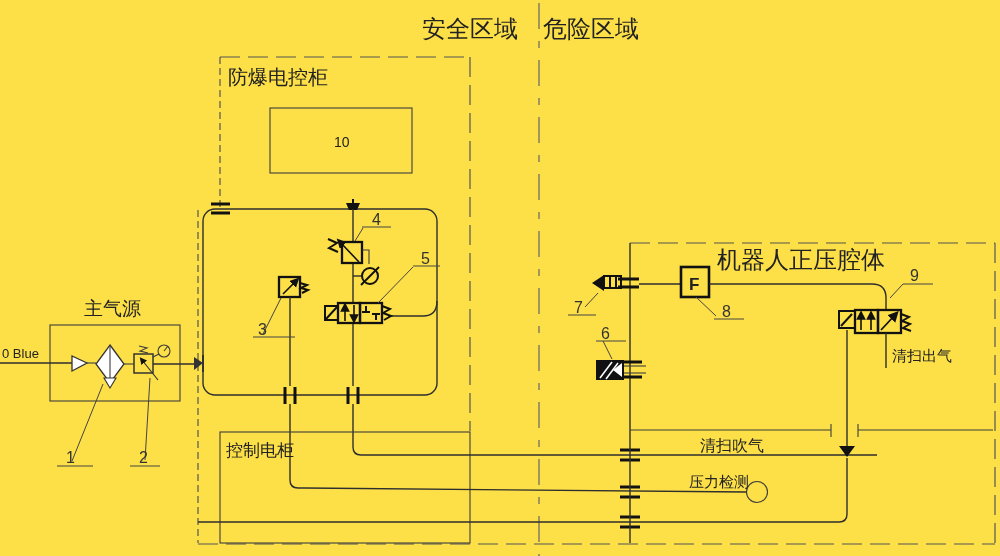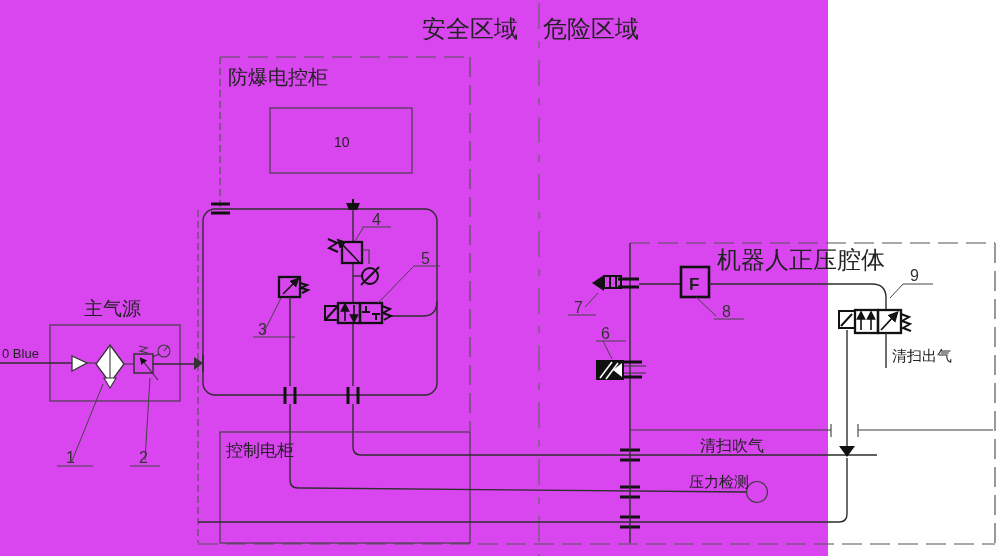--- a/index.html
+++ b/index.html
@@ -1,16 +1,16 @@
 <!DOCTYPE html>
 <html><head>
 <meta charset="utf-8">
 <style>
   html,body{margin:0;padding:0;background:#ffffff;}
-  .stage{width:828px;height:556px;position:relative;background:#d946ef;}
+  .stage{width:1000px;height:556px;position:relative;background:#fde047;}
   svg{display:block;}
   text{font-family:"Liberation Sans","DejaVu Sans",sans-serif;fill:#222;}
   .thin{stroke:#3c3c3c;stroke-width:1.1;fill:none;}
   .pipe{stroke:#2e2e2e;stroke-width:1.4;fill:none;}
   .bold{stroke:#111;stroke-width:2.3;fill:none;}
   .bold2{stroke:#111;stroke-width:2;fill:none;}
   .bar{stroke:#111;stroke-width:3;fill:none;}
   .dashbox{stroke:#555;stroke-width:1.2;fill:none;stroke-dasharray:20 8;}
   .dashfine{stroke:#555;stroke-width:1.2;fill:none;stroke-dasharray:7 4;}
   .divider{stroke:#666;stroke-width:1.2;fill:none;stroke-dasharray:26 12 7 12;}

